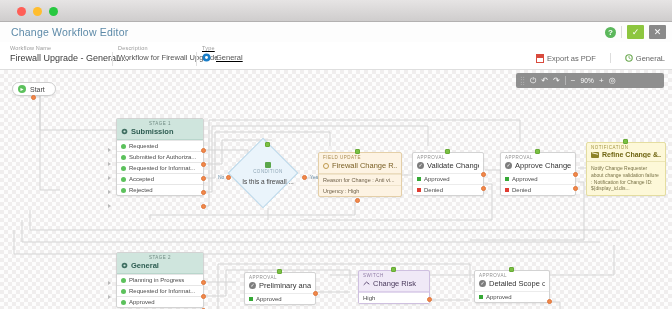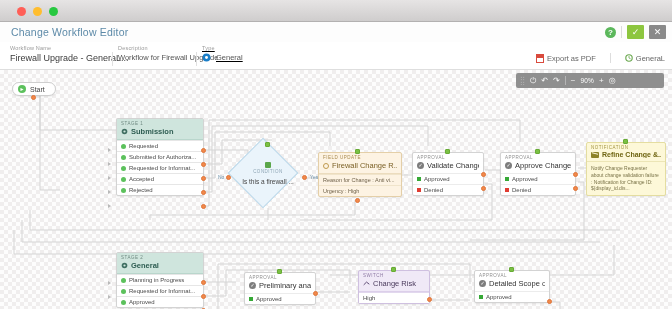--- a/index.html
+++ b/index.html
@@ -95,21 +95,21 @@
   .port { position:absolute; width:5px; height:5px; border-radius:50%;
           background:#f1884a; border:1px solid #e0753a; }
   .port.gtop { background:#7ac043; border-color:#68ab36;
                width:5px; height:5px; border-radius:1px; }
   .arrowin { position:absolute; width:0;height:0;
              border-top:2.5px solid transparent; border-bottom:2.5px solid transparent;
              border-left:3px solid #b9b9b9; }
 
   
   .stage { width:88px; }
-  .stage .nhead { background:#cfe5dd; border-bottom:1px solid #b9d6cc; }
+  .stage .nhead { background:#cfe5dd; border-bottom:1px solid #b9d6cc;text-align:center; }
   .stage .kicker { color:#6f8a82; }
   .stage .ntitle { color:#2e5d52; font-weight:bold; font-size:7.5px; }
   .stage .row { border-top:1px solid #e6e6e6; }
 
   
   .start { position:absolute; width:44px; height:14px; background:#fff;
            border:1px solid #cfcfcf; border-radius:8px; display:flex;
            align-items:center; gap:4px; padding-left:5px; font-size:7px; color:#444;
            box-shadow:0 1px 2px rgba(0,0,0,.07); }
   .play { width:8px;height:8px;border-radius:50%;background:#5cc15c;color:#fff;

